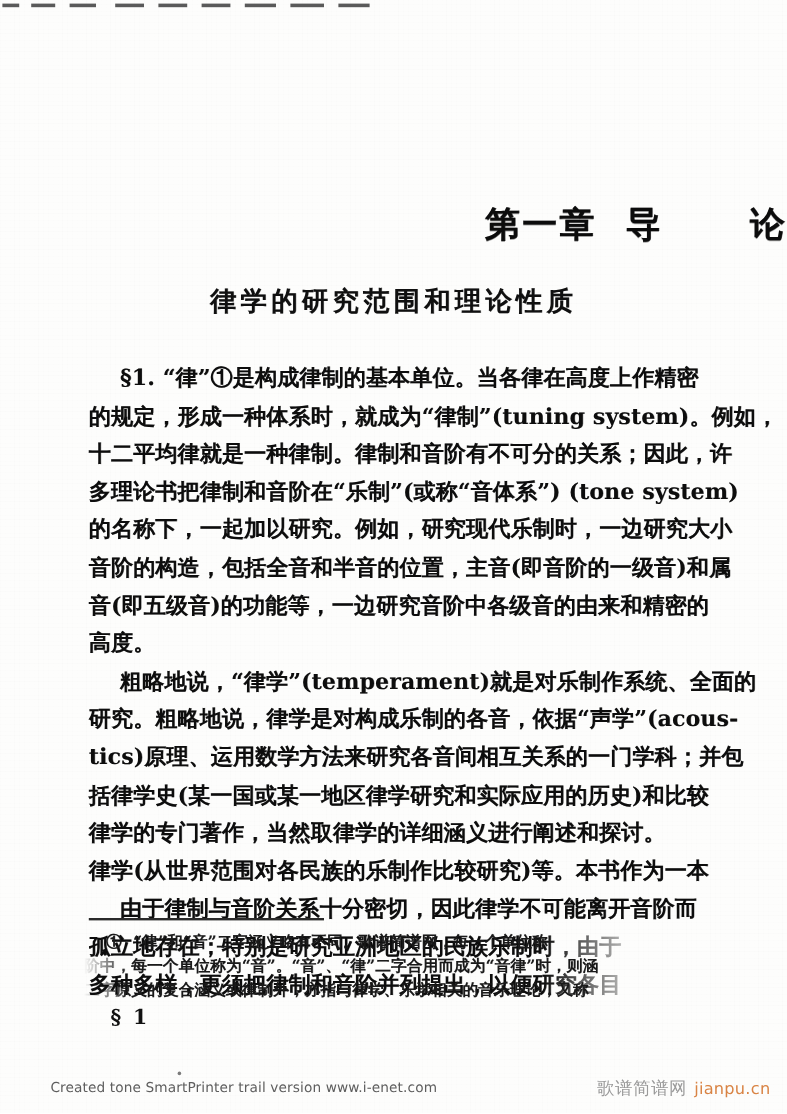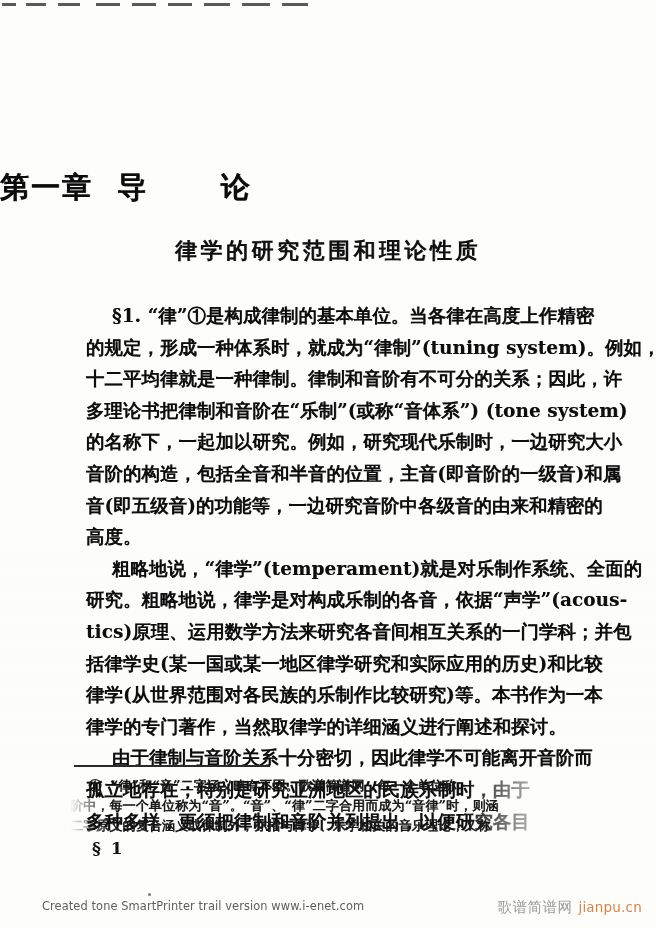--- a/index.html
+++ b/index.html
@@ -44,21 +44,21 @@
     height: 3px;
     background: #5a5a5a;
     top: 2px;
   }
 
   .chapter-title {
     position: absolute;
     top: 168px;
     left: 0;
     width: 656px;
-    text-align: left;
+    text-align: right;
     font-family: "DejaVu Sans", "Liberation Sans", sans-serif;
     font-weight: bold;
     font-size: 29px;
     letter-spacing: 2px;
     color: #0c0c0c;
     white-space: pre;
     text-shadow: 0.5px 0 0 rgba(0,0,0,0.55), 0 0.4px 0 rgba(0,0,0,0.35);
   }
 
   .section-subtitle {
@@ -73,21 +73,20 @@
     letter-spacing: 3.5px;
     color: #101010;
     text-shadow: 0.4px 0 0 rgba(0,0,0,0.4);
   }
 
   .body-block {
     position: absolute;
     top: 300px;
     left: 74px;
     width: 512px;
-    margin-left: 12px;
   }
 
   .para {
     font-size: 18.4px;
     line-height: 31.6px;
     color: #0d0d0d;
     font-weight: bold;
     letter-spacing: 0.1px;
     text-align: justify;
     margin: 0;
@@ -224,22 +223,22 @@
         <span class="ln">的名称下，一起加以研究。例如，研究现代乐制时，一边研究大小</span>
         <span class="ln">音阶的构造，包括全音和半音的位置，主音(即音阶的一级音)和属</span>
         <span class="ln">音(即五级音)的功能等，一边研究音阶中各级音的由来和精密的</span>
         <span class="ln">高度。</span>
       </p>
     <p class="para">
         <span class="ln">    粗略地说，“律学”(temperament)就是对乐制作系统、全面的</span>
         <span class="ln">研究。粗略地说，律学是对构成乐制的各音，依据“声学”(acous-</span>
         <span class="ln">tics)原理、运用数学方法来研究各音间相互关系的一门学科；并包</span>
         <span class="ln">括律学史(某一国或某一地区律学研究和实际应用的历史)和比较</span>
+        <span class="ln">律学的专门著作，当然取律学的详细涵义进行阐述和探讨。</span>
         <span class="ln">律学(从世界范围对各民族的乐制作比较研究)等。本书作为一本</span>
-        <span class="ln">律学的专门著作，当然取律学的详细涵义进行阐述和探讨。</span>
       </p>
     <p class="para">
         <span class="ln">    由于律制与音阶关系十分密切，因此律学不可能离开音阶而</span>
         <span class="ln fade-right">孤立地存在；特别是研究亚洲地区的民族乐制时，由于</span>
         <span class="ln fade-right">多种多样，更须把律制和音阶并列提出，以便研究各目</span>
       </p>
   </div>
 
   <div class="footnote-rule"></div>
 

